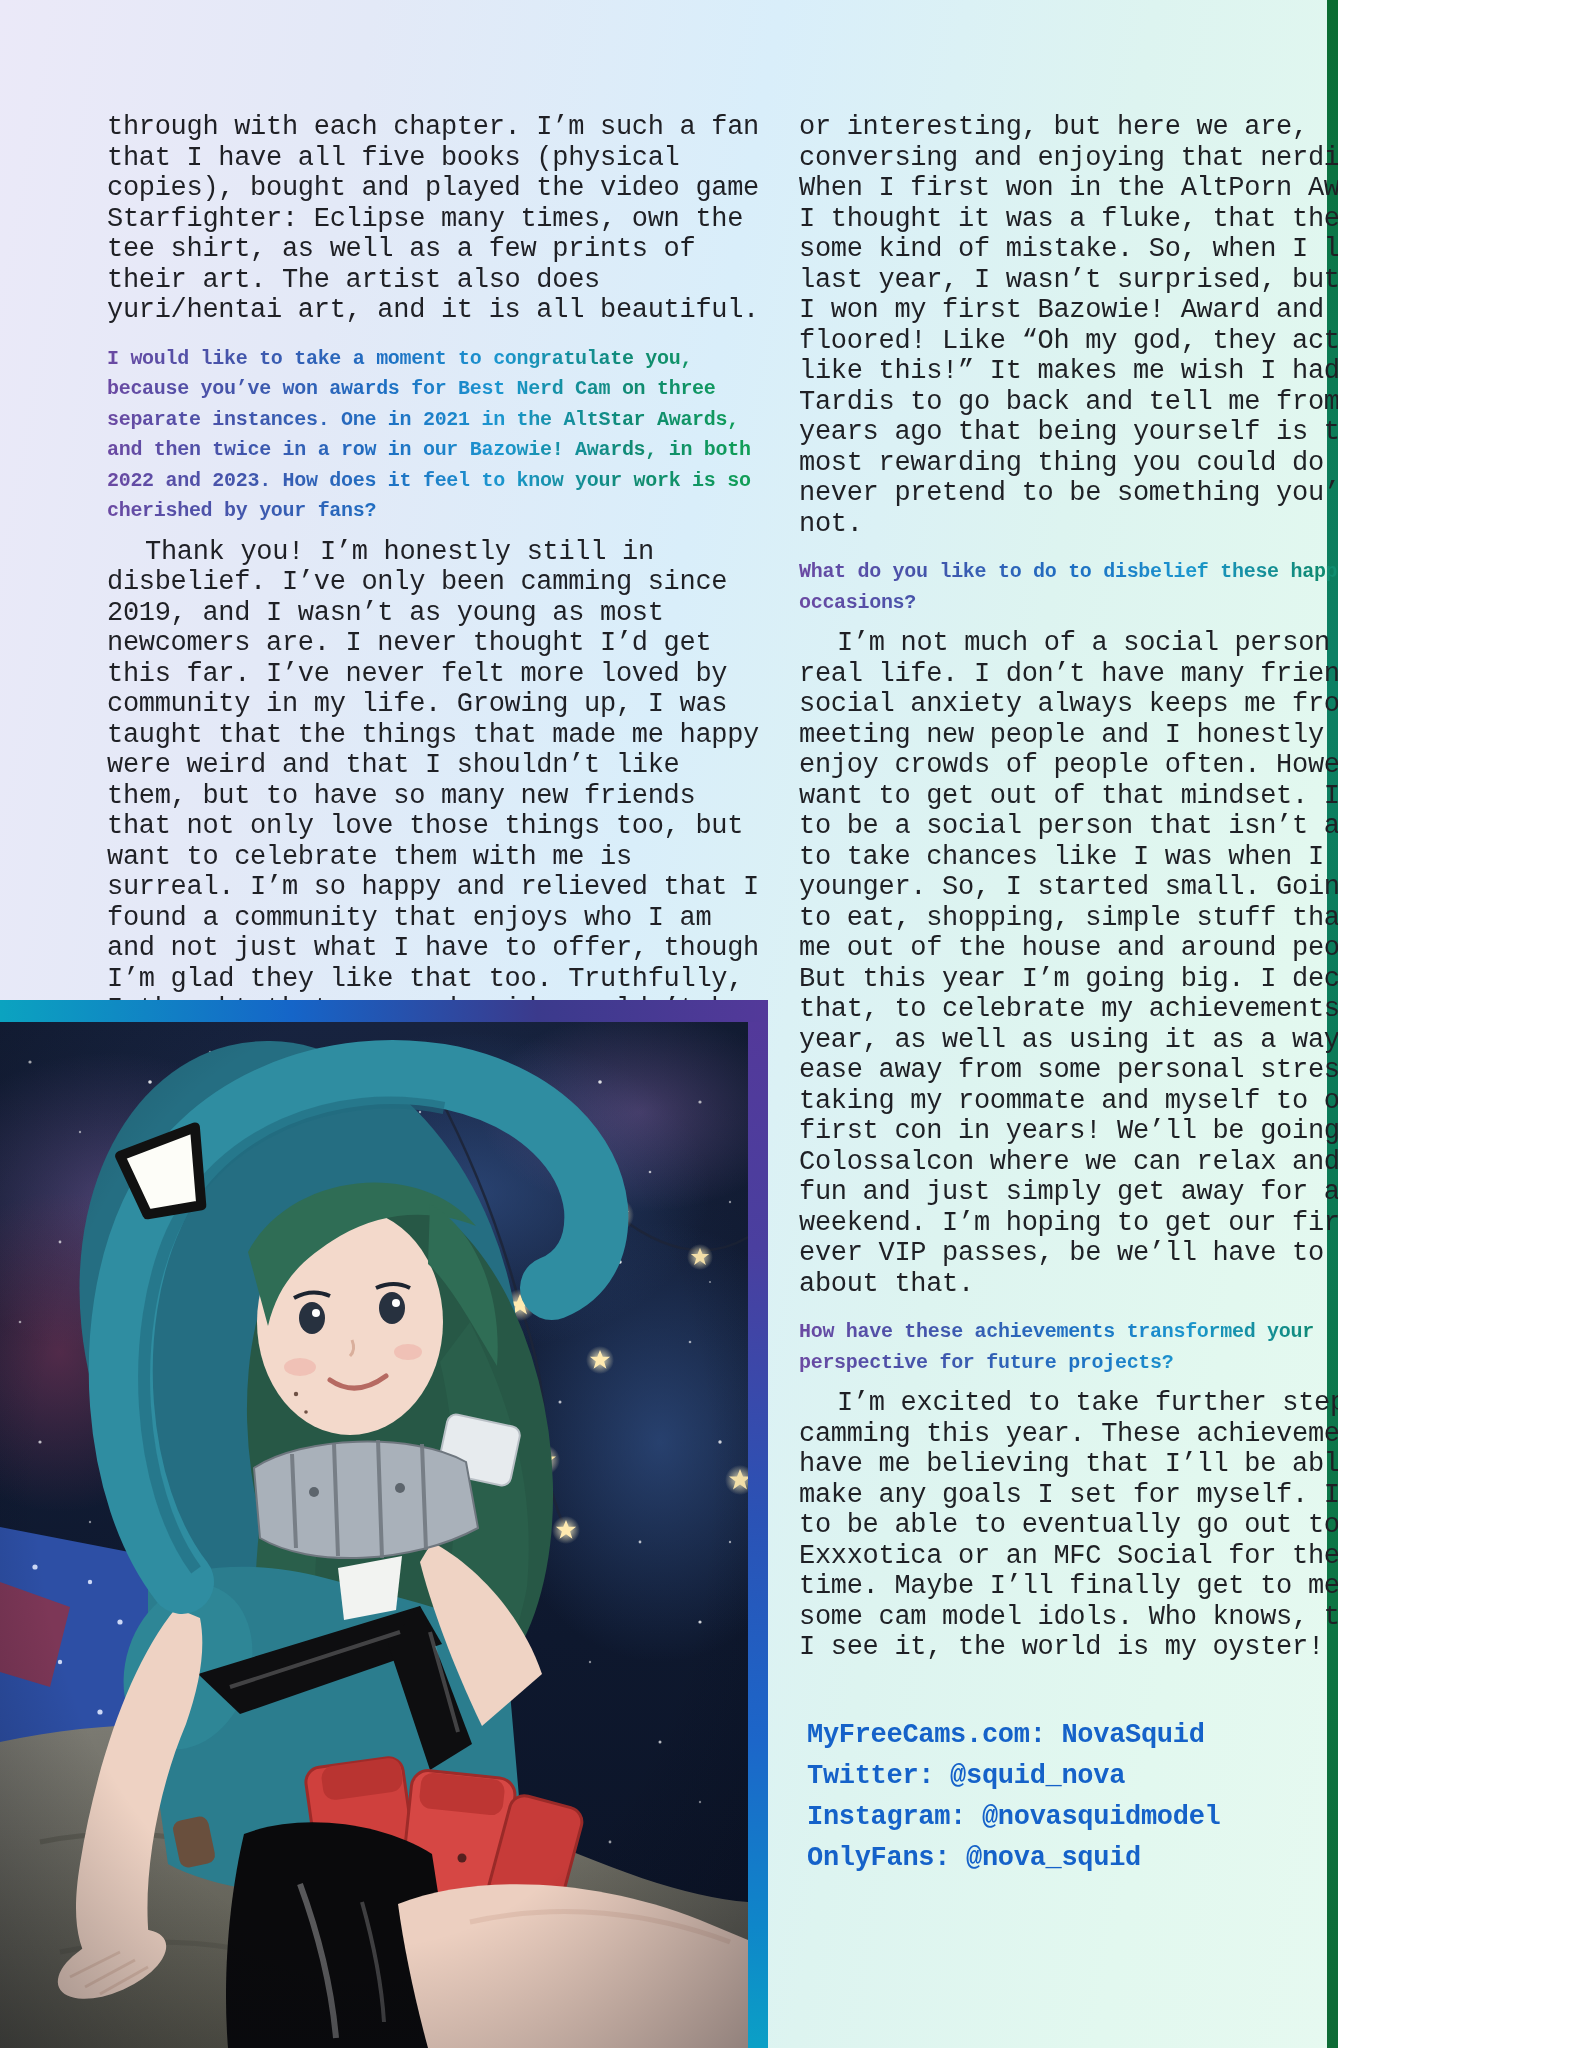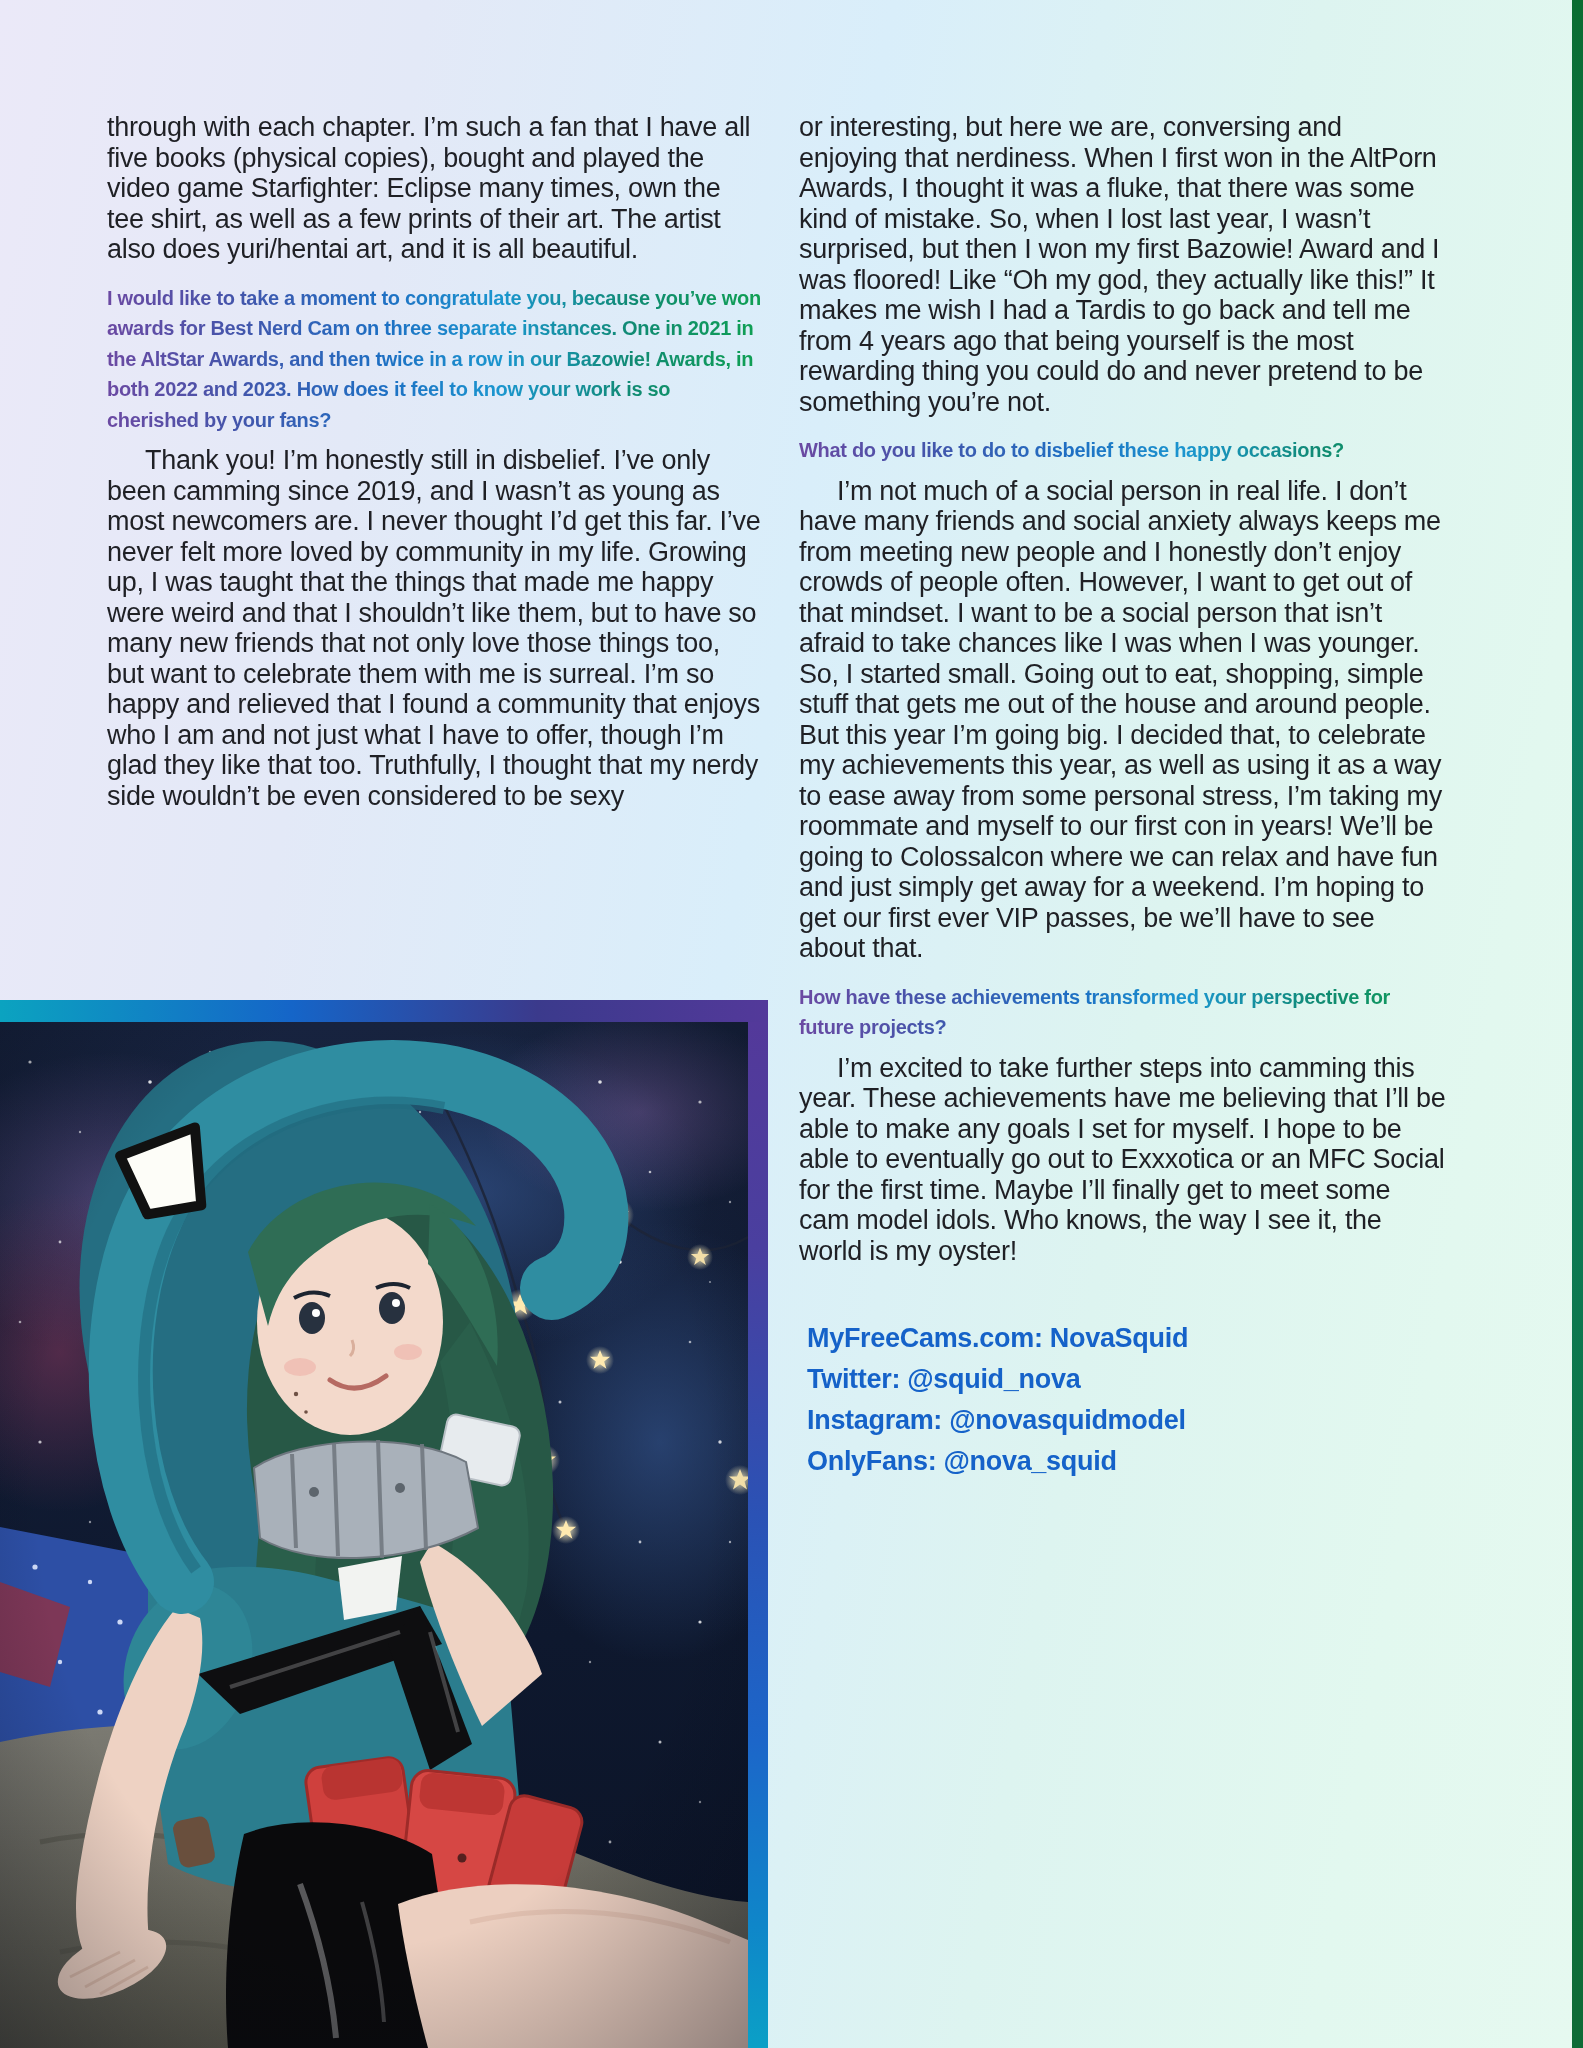--- a/index.html
+++ b/index.html
@@ -1,21 +1,21 @@
 <!DOCTYPE html>
 <html><head>
 <meta charset="utf-8">
 <style>
   html,body{margin:0;padding:0;}
   .page{
     position:relative;
-    width:1583px;height:2048px;
+    width:1338px;height:2048px;
     overflow:hidden;
     background:linear-gradient(100deg,#ebe9f8 0%,#e3e9f7 22%,#d9eefa 46%,#ddf4f0 68%,#e2f8ef 86%,#e6f9f0 100%);
-    font-family:Liberation Sans, sans-serif;
+    font-family:Liberation Mono, monospace;
     color:#1f2025;
   }
   .edge-strip{
     position:absolute;top:0;right:0;width:11px;height:100%;
     background:linear-gradient(180deg,#0a6c31 0%,#0c7b54 18%,#0d8064 32%,#0c7a57 55%,#0d7544 78%,#0e6b36 100%);
   }
   .col{position:absolute;top:112px;font-size:27px;line-height:30.5px;letter-spacing:-0.3px;}
   .col.left{left:107px;width:655px;}
   .col.right{left:799px;width:648px;}
   .body{margin:0 0 18px 0;}

